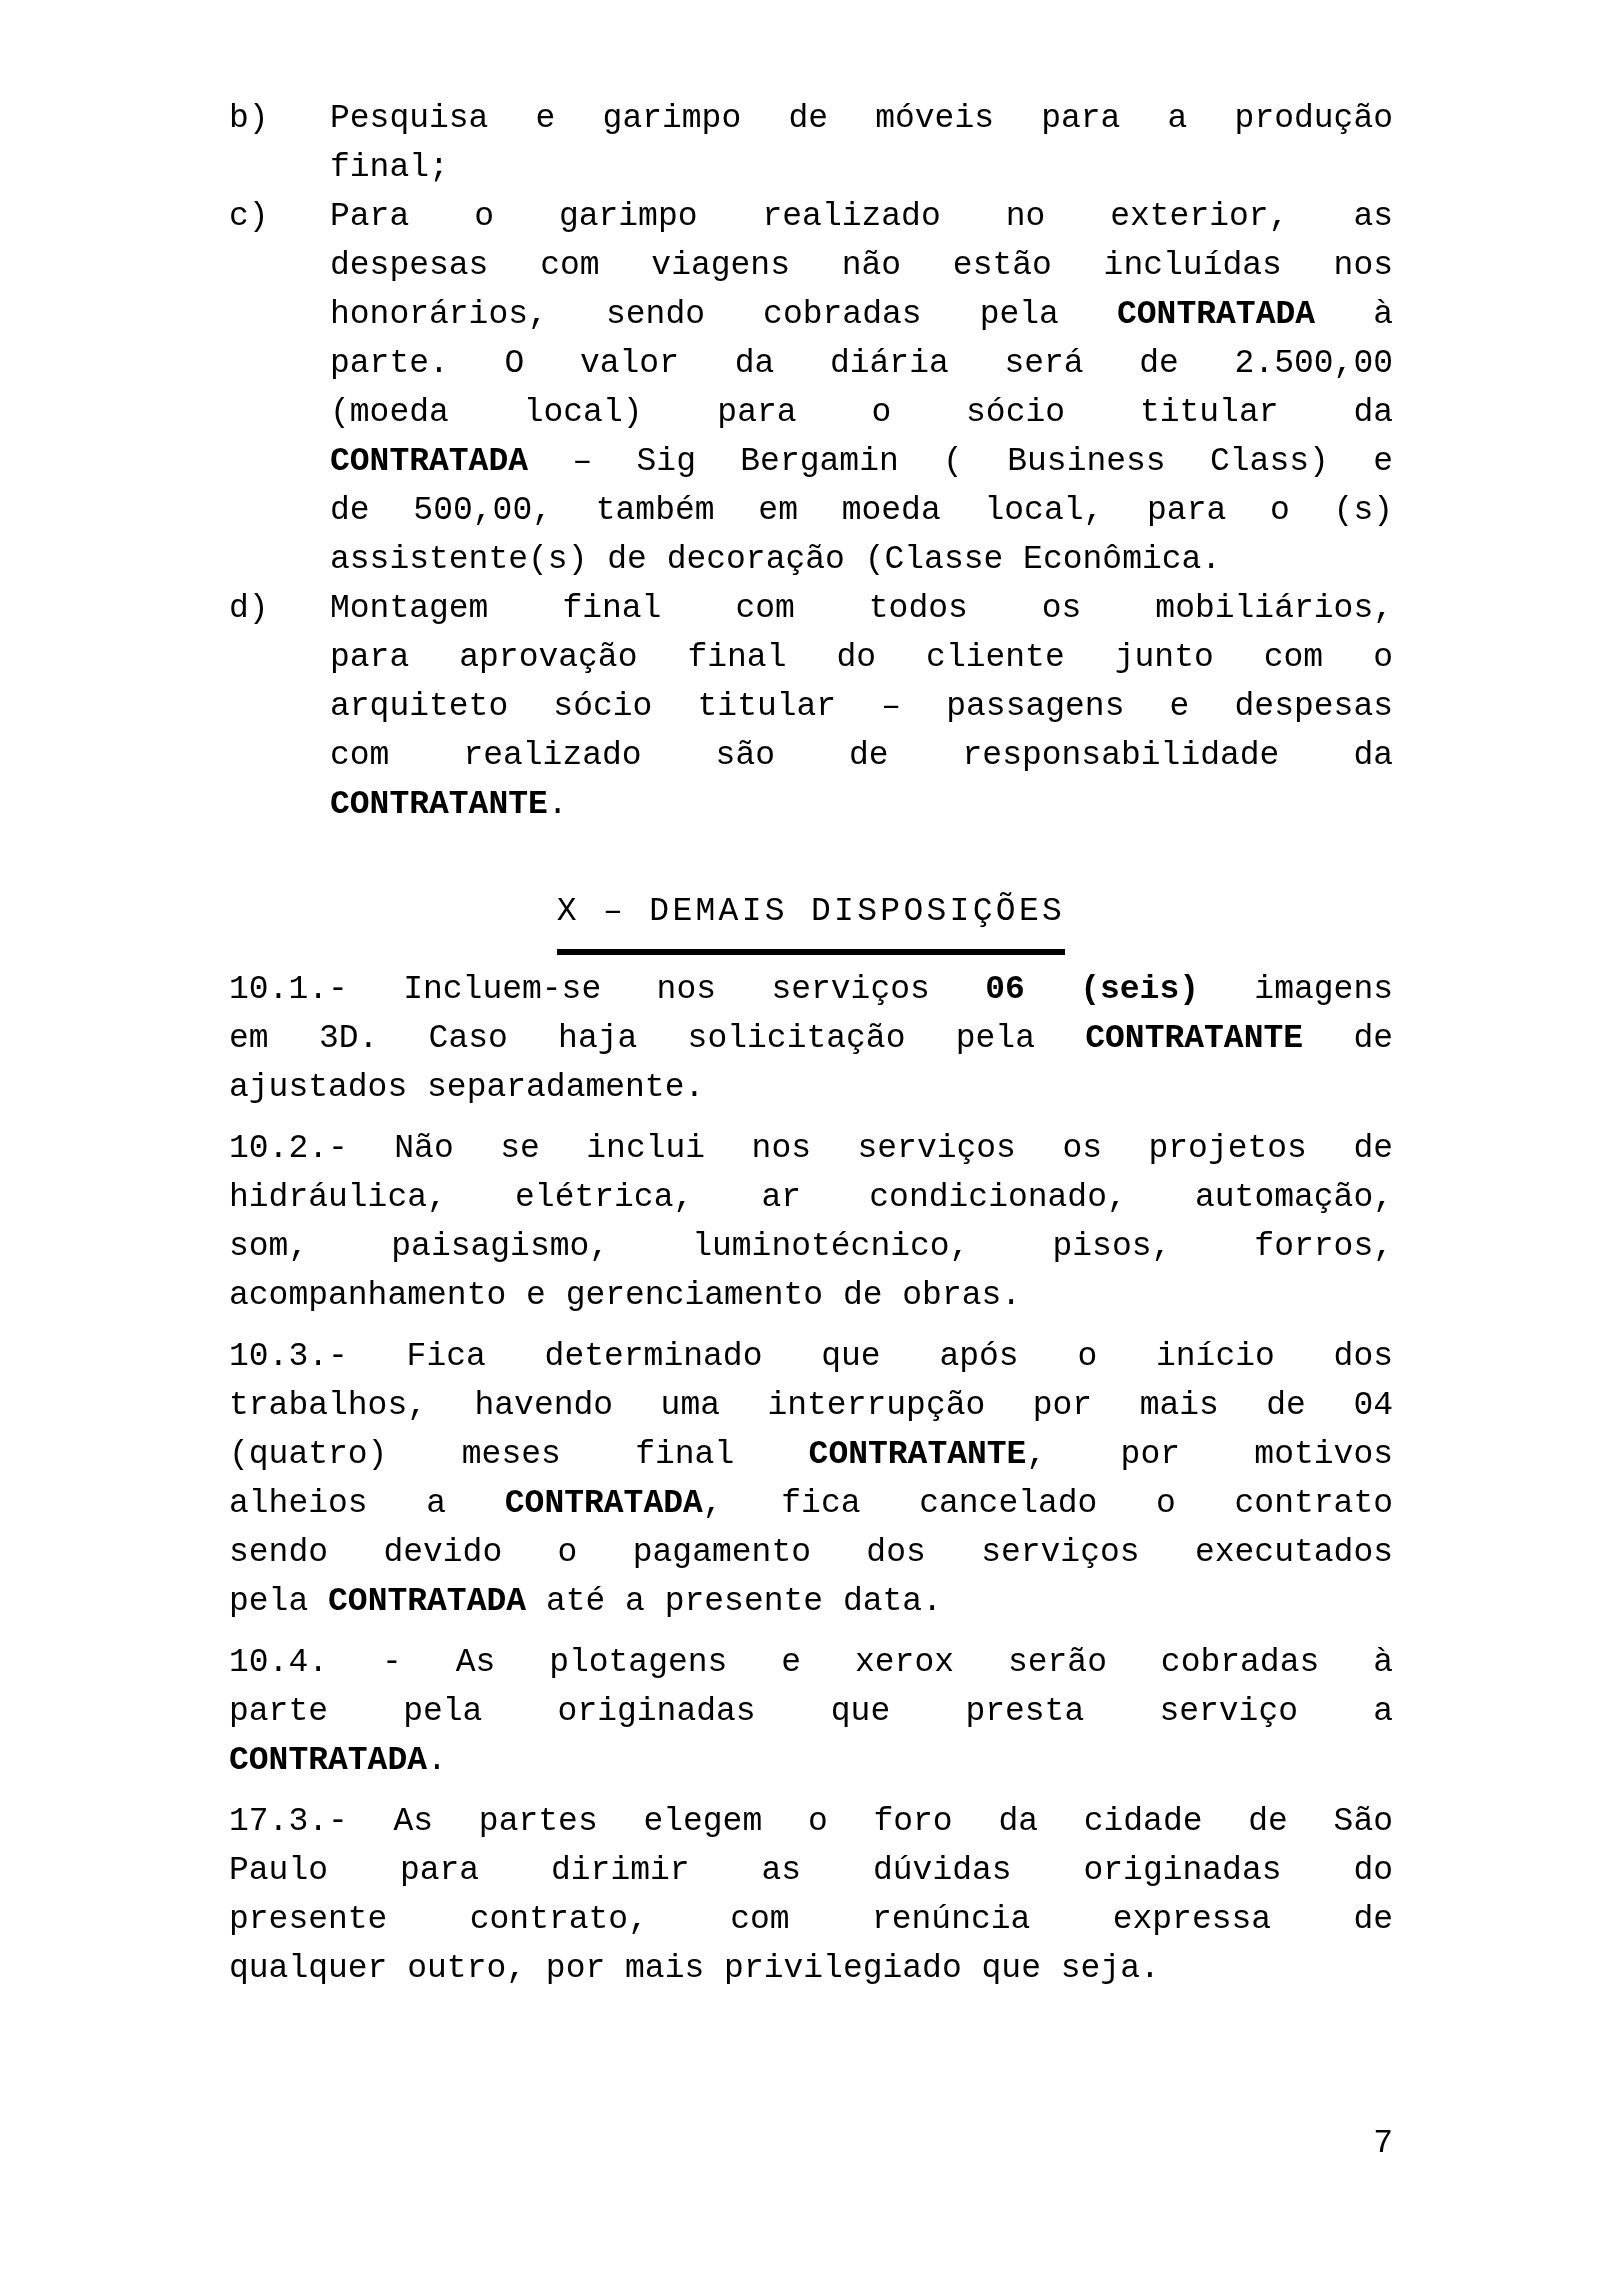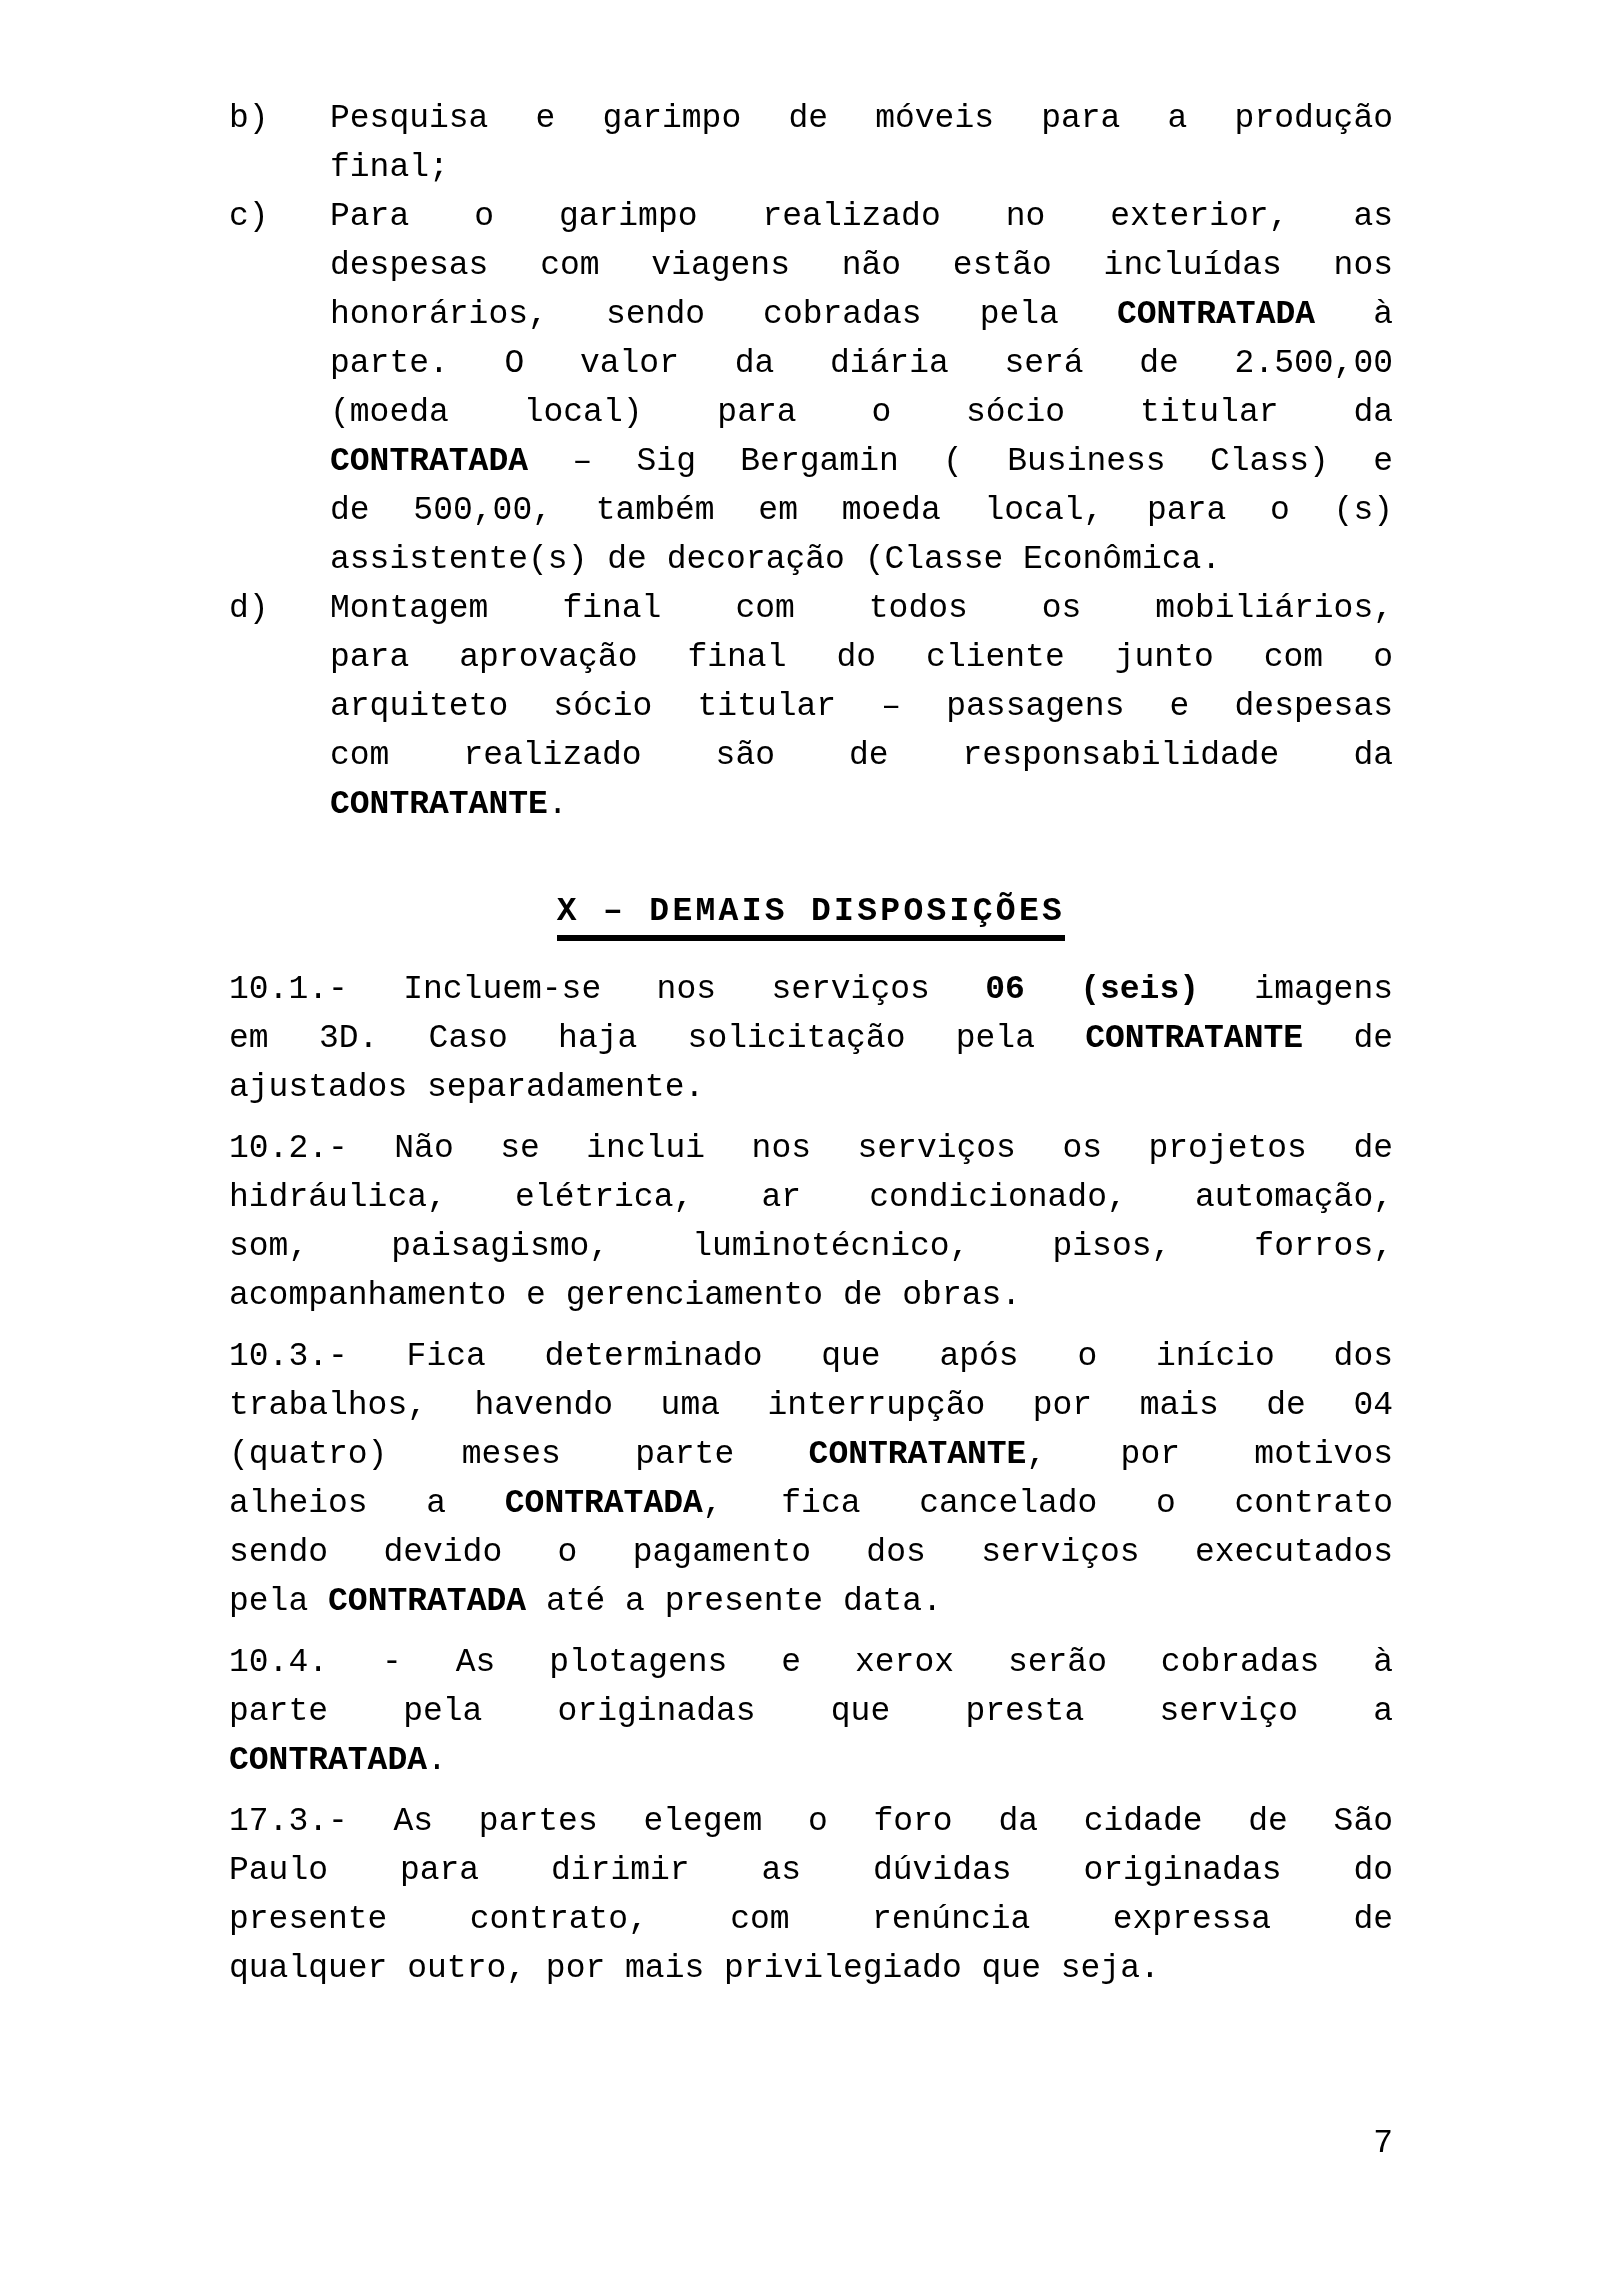--- a/index.html
+++ b/index.html
@@ -31,24 +31,24 @@
   .li .marker { flex: 0 0 101px; }
   .li .body { flex: 1 1 auto; min-width: 0; }
   .heading-wrap {
     margin-top: 58px;
     height: 49px;
     text-align: center;
     line-height: 49px;
   }
   .heading {
     display: inline-block;
-    font-weight: bold;
+    font-weight: normal;
     letter-spacing: 3.3px;
     line-height: 42px;
-    padding-bottom: 2px;
+    padding-bottom: 16px;
     border-bottom: 6.5px solid #000000;
   }
   .paras { margin-top: 29px; }
   .para + .para { margin-top: 12px; }
   .page-number {
     position: absolute;
     left: 229px;
     top: 2119px;
     width: 1164px;
     font-size: 33px;
@@ -104,21 +104,21 @@
         </div>
         <div class="para">
           <div class="line just"><span>10.2.- Não se inclui nos serviços os projetos de</span></div>
           <div class="line just"><span>hidráulica, elétrica, ar condicionado, automação,</span></div>
           <div class="line just"><span>som, paisagismo, luminotécnico, pisos, forros,</span></div>
           <div class="line"><span>acompanhamento e gerenciamento de obras.</span></div>
         </div>
         <div class="para">
           <div class="line just"><span>10.3.- Fica determinado que após o início dos</span></div>
           <div class="line just"><span>trabalhos, havendo uma interrupção por mais de 04</span></div>
-          <div class="line just"><span>(quatro) meses parte </span><span class="b">CONTRATANTE</span><span>, por motivos</span></div>
+          <div class="line just"><span>(quatro) meses final </span><span class="b">CONTRATANTE</span><span>, por motivos</span></div>
           <div class="line just"><span>alheios a </span><span class="b">CONTRATADA</span><span>, fica cancelado o contrato</span></div>
           <div class="line just"><span>sendo devido o pagamento dos serviços executados</span></div>
           <div class="line"><span>pela </span><span class="b">CONTRATADA</span><span> até a presente data.</span></div>
         </div>
         <div class="para">
           <div class="line just"><span>10.4. - As plotagens e xerox serão cobradas à</span></div>
           <div class="line just"><span>parte pela originadas que presta serviço a</span></div>
           <div class="line"><span class="b">CONTRATADA</span><span>.</span></div>
         </div>
         <div class="para">

